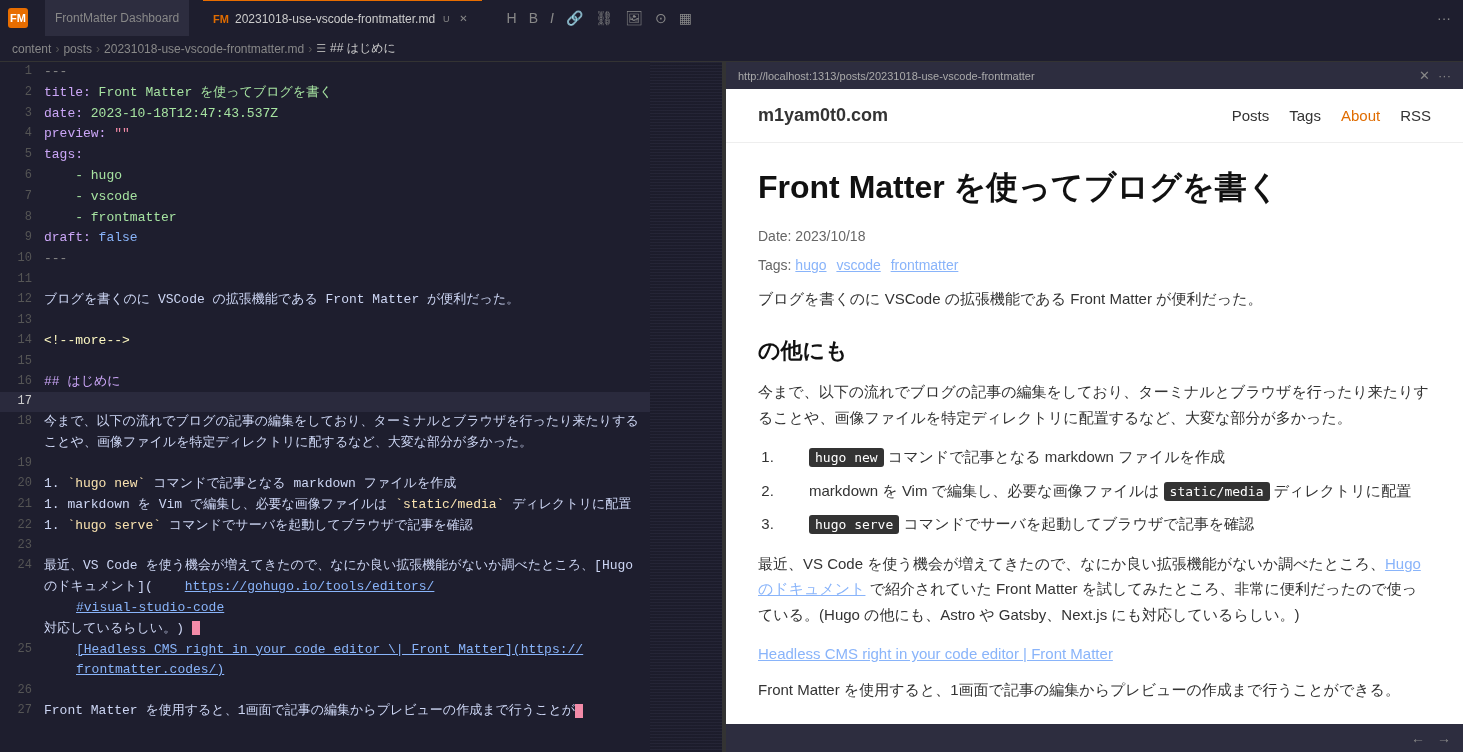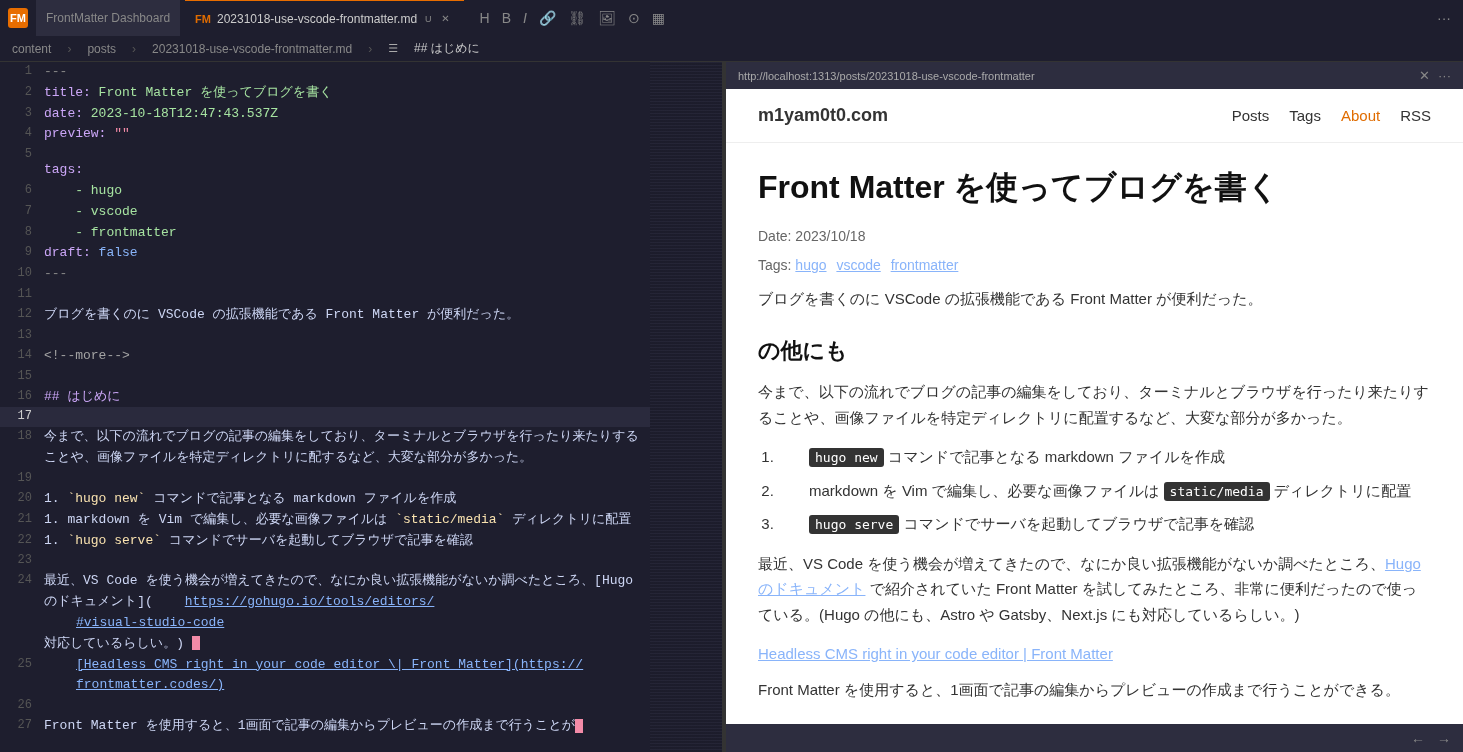--- a/index.html
+++ b/index.html
@@ -5,21 +5,21 @@
     * { margin: 0; padding: 0; box-sizing: border-box; }
     body { font-family: 'Segoe UI', sans-serif; display: flex; flex-direction: column; height: 752px; overflow: hidden; background: #1e1e2e; }
 
     
     .top-bar {
       display: flex;
       align-items: center;
       background: #1e1e2e;
       height: 36px;
       padding: 0 8px;
-      gap: 4px;
+      gap: 13px;
       flex-shrink: 0;
     }
     .app-icon {
       width: 20px; height: 20px;
       background: #e86d00;
       border-radius: 3px;
       display: flex; align-items: center; justify-content: center;
       font-size: 11px; font-weight: bold; color: white;
       margin-right: 4px;
       flex-shrink: 0;
@@ -64,21 +64,21 @@
     }
     .spacer { flex: 1; }
     .three-dots { font-size: 14px; color: #888; padding: 4px; cursor: pointer; }
 
     
     .breadcrumb-bar {
       background: #1e1e2e;
       padding: 4px 12px;
       font-size: 12px;
       color: #888;
-      display: flex; align-items: center; gap: 16px;
+      display: flex; align-items: center; gap: 4px;
       flex-shrink: 0;
       border-bottom: 1px solid #333;
     }
     .breadcrumb-item { color: #888; }
     .breadcrumb-sep { color: #555; }
     .breadcrumb-current { color: #ccc; }
 
     
     .main-area {
       display: flex;
@@ -108,27 +108,27 @@
       text-align: right;
       padding-right: 12px;
       user-select: none;
       flex-shrink: 0;
       font-size: 12px;
     }
     .line-num.active { color: #ccc; }
     .line-content { flex: 1; white-space: pre-wrap; }
     .line-active { background: #2a2a3d; }
     .c-gray { color: #888; }
-    .c-key { color: #cba6f7; margin-top: 15px; }
+    .c-key { color: #cba6f7; }
     .c-val { color: #a6e3a1; }
     .c-str { color: #f38ba8; }
     .c-blue { color: #89b4fa; }
     .c-link { color: #89b4fa; text-decoration: underline; margin-left: 32px; }
     .c-heading { color: #cba6f7; }
-    .c-comment { color: #a3a3a3; }
+    .c-comment { color: #fef9c3; }
     .c-white { color: #cdd6f4; }
     .c-code { color: #f9e2af; }
 
     
     .minimap {
       width: 72px;
       background: #181825;
       flex-shrink: 0;
       overflow: hidden;
     }

